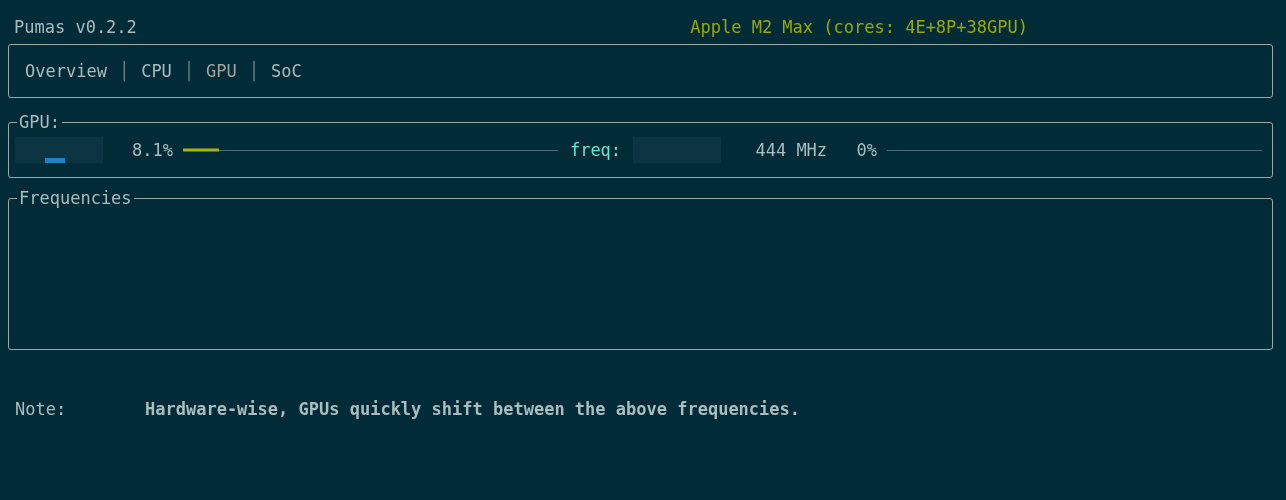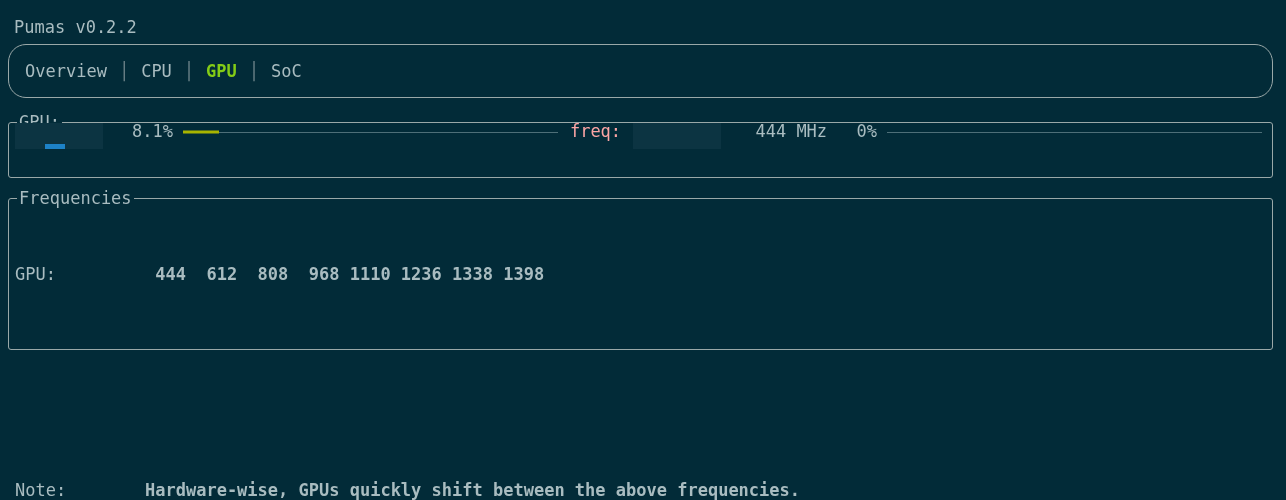--- a/index.html
+++ b/index.html
@@ -59,39 +59,38 @@
     white-space: pre;
     line-height: 1;
   }
 
   
   .tabbar {
     left: 8px;
     top: 44px;
     width: 1265px;
     height: 54px;
-    border-radius: 18px;
   }
   .tabbar-inner {
     position: absolute;
     left: 16px;
     top: 0;
     height: 52px;
     display: flex;
     align-items: center;
   }
   .tab {
     white-space: pre;
     font-size: 17px;
     color: #a9bcc0;
     padding: 0;
   }
   .tab.active {
-    color: #84cc16;
-    font-weight: bold;
+    color: #a3a3a3;
+    font-weight: normal;
   }
   .tab-sep {
     color: #6d8389;
     padding: 0 12px;
     white-space: pre;
     font-size: 17px;
   }
 
   
   .gpu-panel {
@@ -99,21 +98,21 @@
     top: 122px;
     width: 1265px;
     height: 56px;
   }
   .gauge-row {
     position: absolute;
     left: 0; right: 0;
     top: 0;
     height: 54px;
     display: flex;
-    align-items: flex-start;
+    align-items: center;
   }
 
   .sparkbox {
     position: relative;
     width: 88px;
     height: 26px;
     background: #0c3442;
     flex: 0 0 auto;
     overflow: hidden;
   }
@@ -152,21 +151,21 @@
     left: 0;
     top: 50%;
     transform: translateY(-50%);
     height: 3px;
     background: #a8b400;
   }
 
   .freq-label {
     flex: 0 0 auto;
     white-space: pre;
-    color: #fca5a5;
+    color: #5eead4;
     font-size: 17px;
   }
   .mhz-label {
     flex: 0 0 auto;
     white-space: pre;
     color: #a9bcc0;
     font-size: 17px;
     text-align: right;
   }
 
@@ -199,20 +198,21 @@
     font-weight: bold;
     margin-top: 40px;
   }
   .blank-line { display: block; height: 27px; }
 </style>
 </head>
 <body>
 
 <div class="header">
   <span class="app-title">Pumas v0.2.2</span>
+  <span class="chip-info">Apple M2 Max (cores: 4E+8P+38GPU)</span>
 </div>
 
 <div class="panel tabbar">
   <div class="tabbar-inner">
     <span class="tab">Overview</span>
     <span class="tab-sep">│</span>
     <span class="tab">CPU</span>
     <span class="tab-sep">│</span>
     <span class="tab active">GPU</span>
     <span class="tab-sep">│</span>
@@ -265,19 +265,18 @@
     </div>
 
     <div style="width:10px;flex:0 0 auto;"></div>
   </div>
 </div>
 
 <div class="panel freqs-panel">
   <span class="panel-legend">Frequencies</span>
 
   <div class="freqs-body">
-    <div><span class="freq-row-label" style="display:inline-block;width:130px;">GPU:</span><span class="freq-values"> 444  612  808  968 1110 1236 1338 1398</span></div>
 
     <span class="blank-line"></span>
 
     <div><span class="freq-row-label" style="display:inline-block;width:130px;">Note:</span><span class="note-text">Hardware-wise, GPUs quickly shift between the above frequencies.</span></div>
   </div>
 </div>
 
 </body></html>

